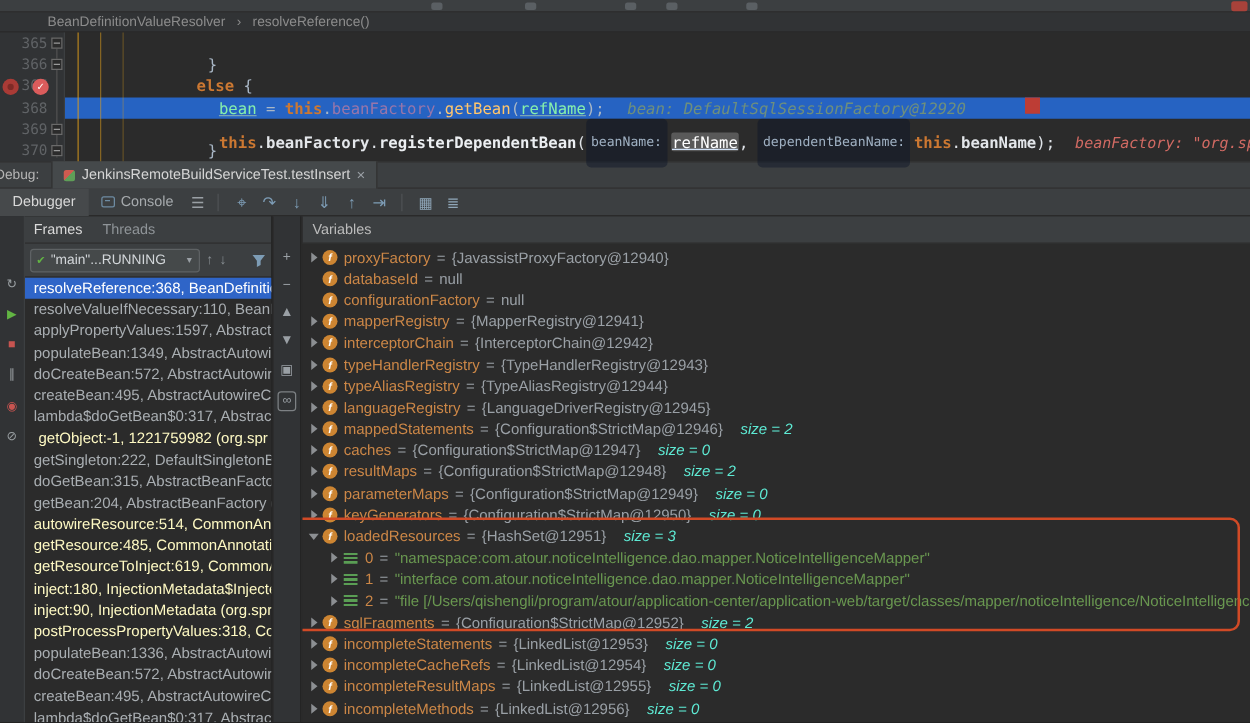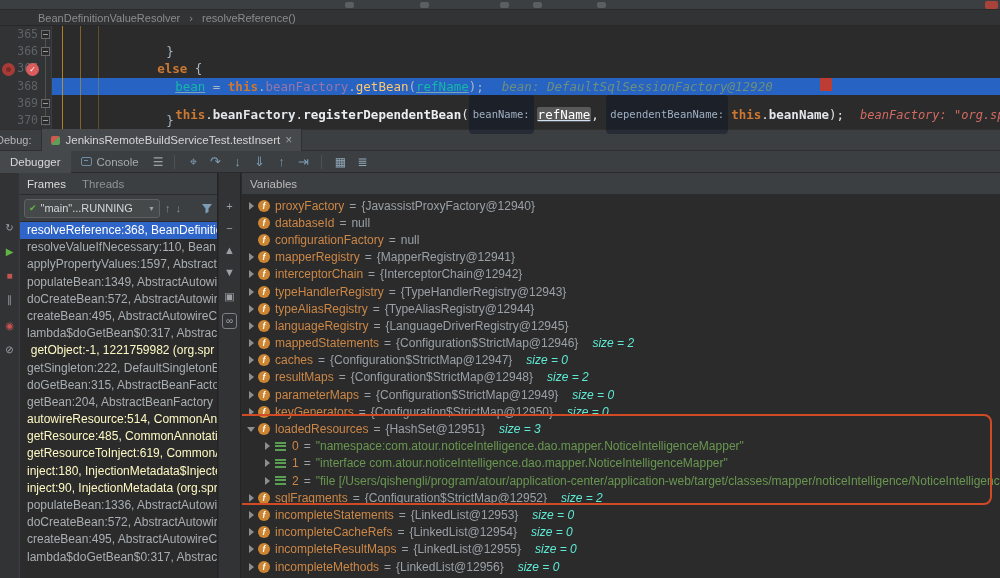--- a/index.html
+++ b/index.html
@@ -28,21 +28,21 @@
   .g3 { left:98px; background:rgba(222,158,28,0.3); }
   .fold-line { position:absolute; left:45px; top:6px; height:94px; width:1px; background:#515151; }
   .fold-box { position:absolute; left:41px; width:9px; height:9px; border:1px solid #6a6a6a; background:#2b2b2b; z-index:4; }
   .fold-box::after { content:""; position:absolute; left:1px; top:3px; width:5px; height:1px; background:#9a9a9a; }
   .exec-line { position:absolute; left:52px; top:51.6px; width:948px; height:17.2px; background:#2663c2; z-index:1; }
   .ed-line { position:absolute; height:17.2px; line-height:17.2px; white-space:pre; z-index:2; color:#a9b7c6; }
   .tok.kw { color:#cc7832; font-weight:bold; }
   .tok.pl { color:#a9b7c6; }
   .tok.field { color:#9876aa; }
   .tok.meth { color:#ffc66d; }
-  .tok.udl { color:#14b8a6; text-decoration:underline; text-decoration-color:#7aa5b5; }
+  .tok.udl { color:#86efac; text-decoration:underline; text-decoration-color:#7aa5b5; }
   .tok.fieldw { color:#e3e6ea; font-weight:bold; }
   .tok.methw { color:#eceff2; font-weight:bold;text-align:right; }
   .tok.plw { color:#dfe3e8; }
   .hint { font-style:italic; color:#6e8f7d; margin-left:18px; }
   .watch { font-style:italic; color:#d16a63; margin-left:16px; font-size:12px; }
   .chip { display:inline-block; background:rgba(10,20,40,0.45); color:#9fb0c2; font-size:10.5px;
     line-height:13px; padding:13px 4px; border-radius:4px; vertical-align:1px; margin-right:3px; }
   .refhl { background:rgba(255,255,255,0.22); color:#fff; text-decoration:underline; text-decoration-color:#cfe0f5; border-radius:2px; padding:0 1px; }
   .bp-dot { position:absolute; left:26px; top:37px; width:13px; height:13px; border-radius:50%; background:#db5c5c; z-index:4;
     display:flex; align-items:center; justify-content:center; }
@@ -244,20 +244,21 @@
         <div class="frow f-gray"><span>lambda$doGetBean$0:317, Abstract</span></div>
         <div class="frow f-yel"><span>getObject:-1, 1221759982 (org.spr</span></div>
         <div class="frow f-gray"><span>getSingleton:222, DefaultSingletonBe</span></div>
         <div class="frow f-gray"><span>doGetBean:315, AbstractBeanFactory</span></div>
         <div class="frow f-gray"><span>getBean:204, AbstractBeanFactory (</span></div>
         <div class="frow f-yel"><span>autowireResource:514, CommonAnn</span></div>
         <div class="frow f-yel"><span>getResource:485, CommonAnnotatio</span></div>
         <div class="frow f-yel"><span>getResourceToInject:619, CommonA</span></div>
         <div class="frow f-yel"><span>inject:180, InjectionMetadata$Injecte</span></div>
         <div class="frow f-yel"><span>inject:90, InjectionMetadata (org.spri</span></div>
+        <div class="frow f-yel"><span>postProcessPropertyValues:318, Co</span></div>
         <div class="frow f-gray"><span>populateBean:1336, AbstractAutowi</span></div>
         <div class="frow f-gray"><span>doCreateBean:572, AbstractAutowire</span></div>
         <div class="frow f-gray"><span>createBean:495, AbstractAutowireCa</span></div>
         <div class="frow f-gray"><span>lambda$doGetBean$0:317, Abstract</span></div>
       </div>
     </div>
 
     <div class="vstrip">
       <span class="vs-ic" style="top:26px">+</span>
       <span class="vs-ic" style="top:48px">−</span>

